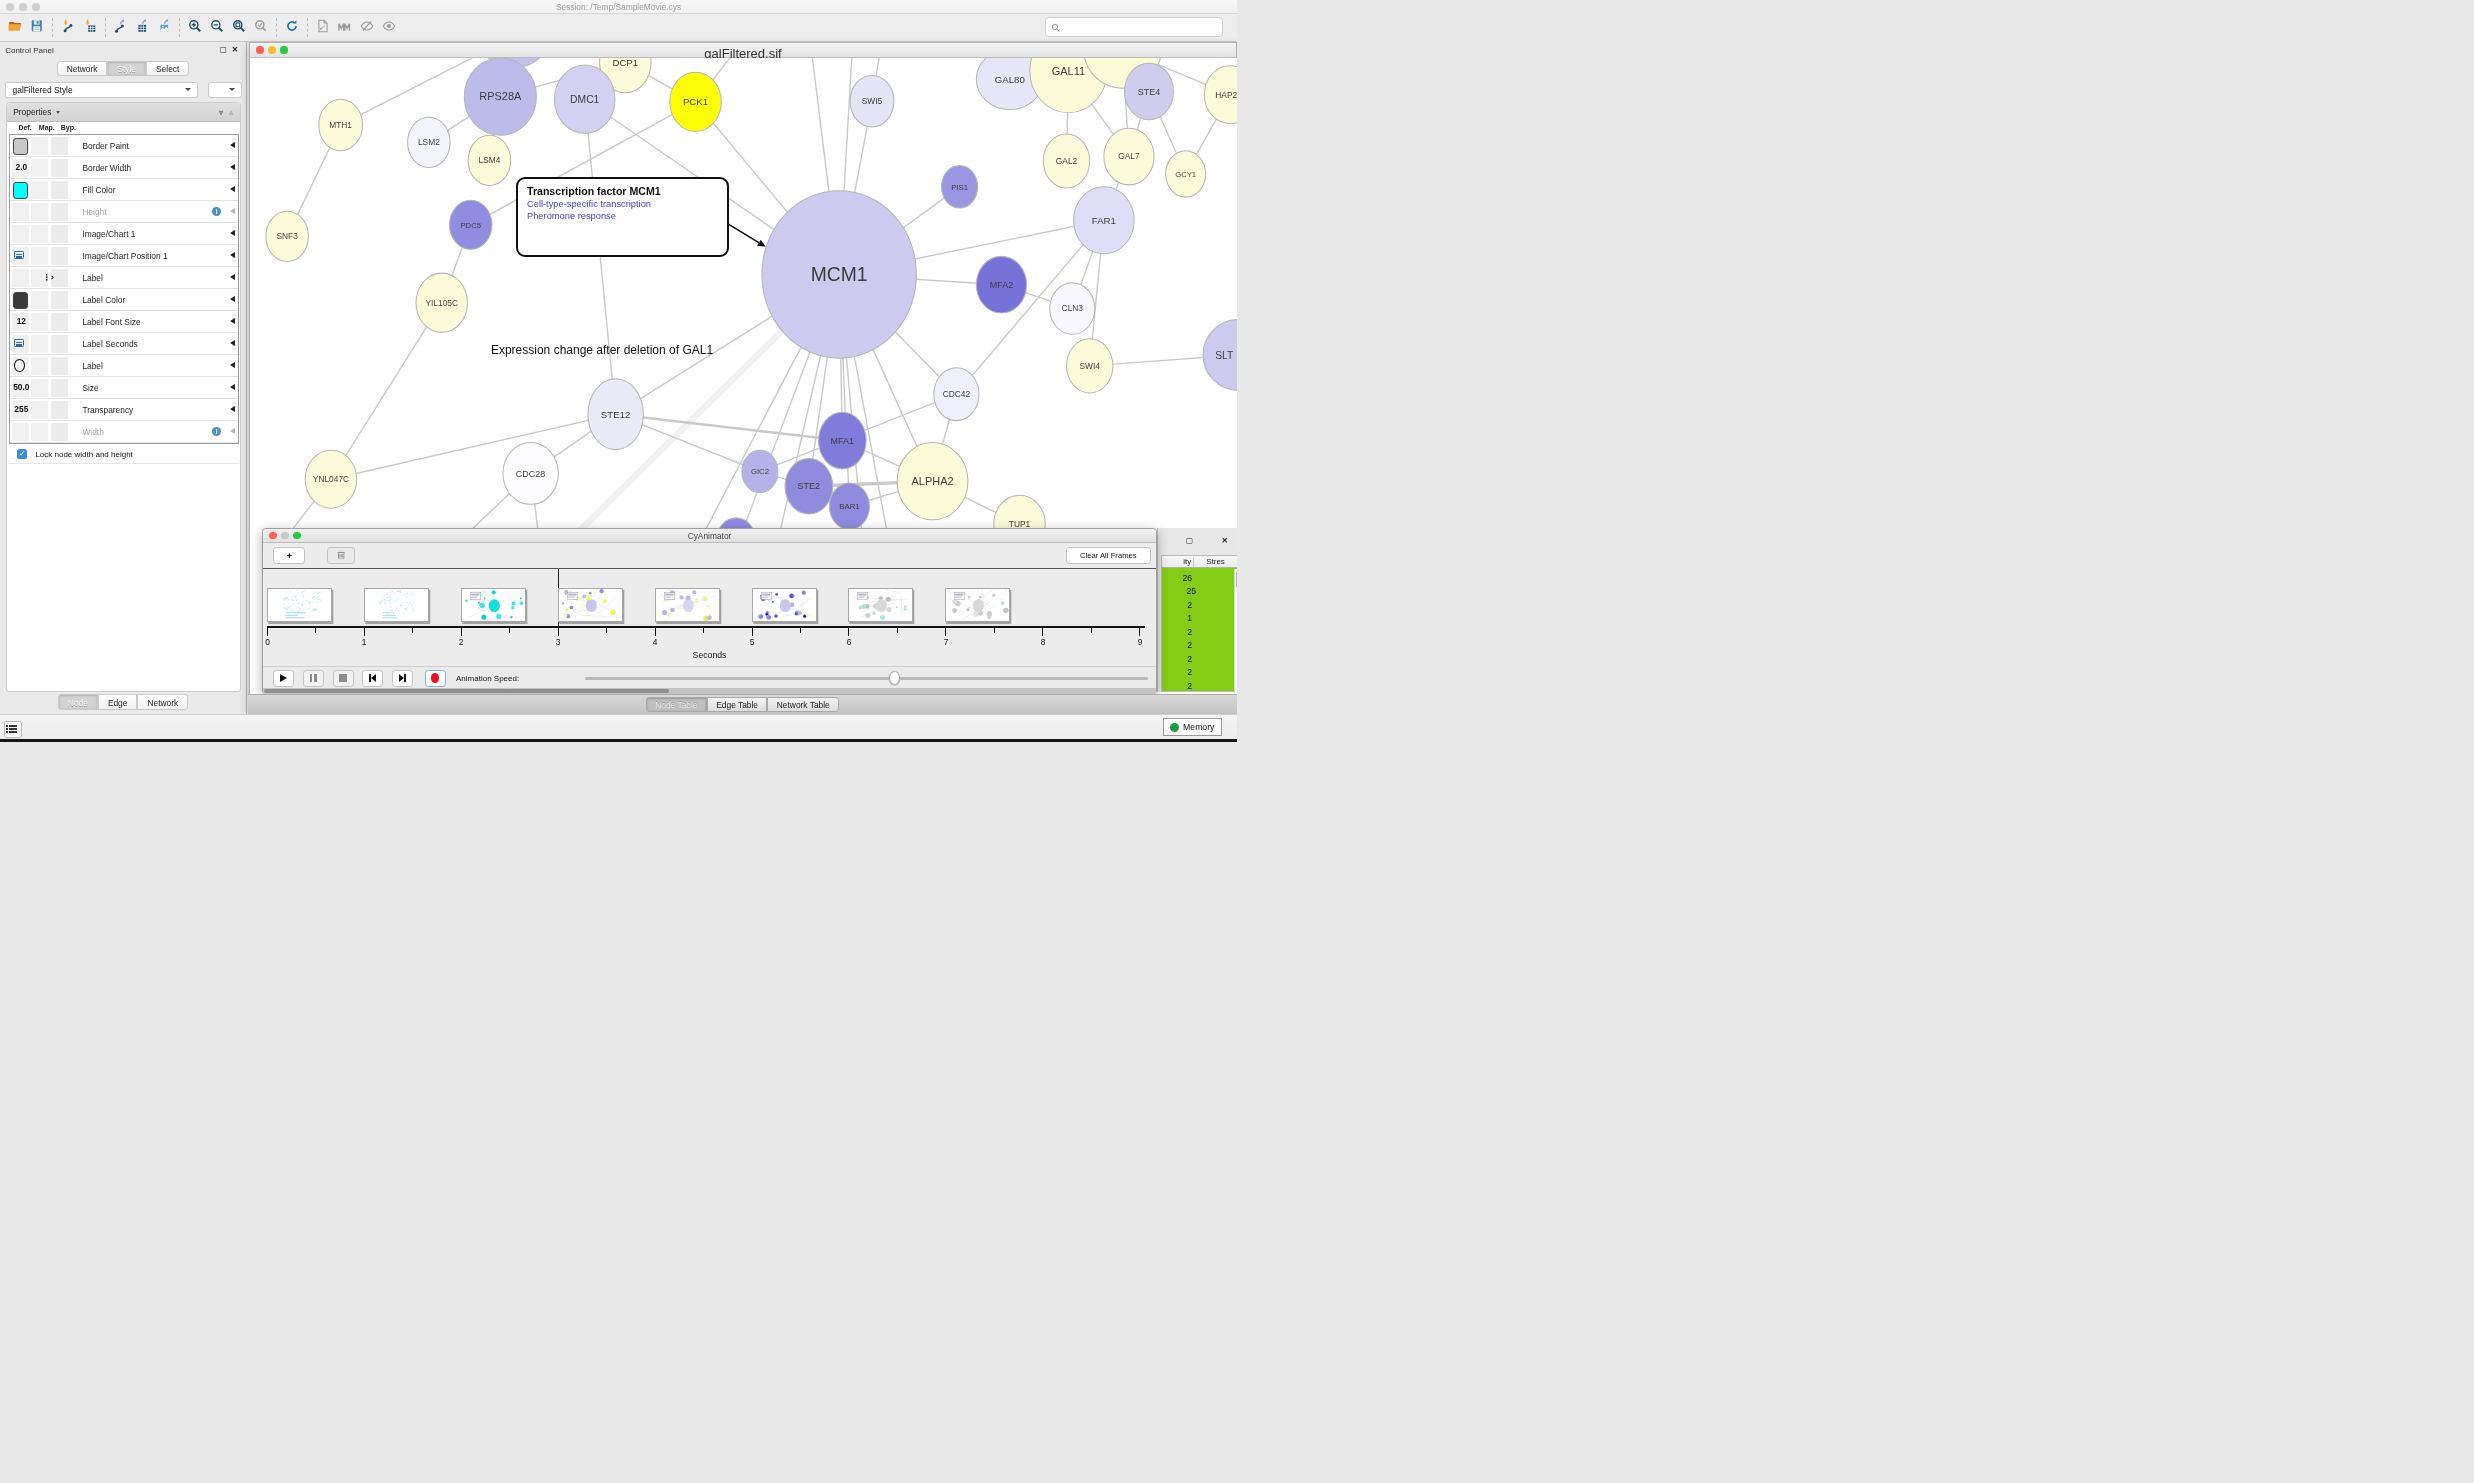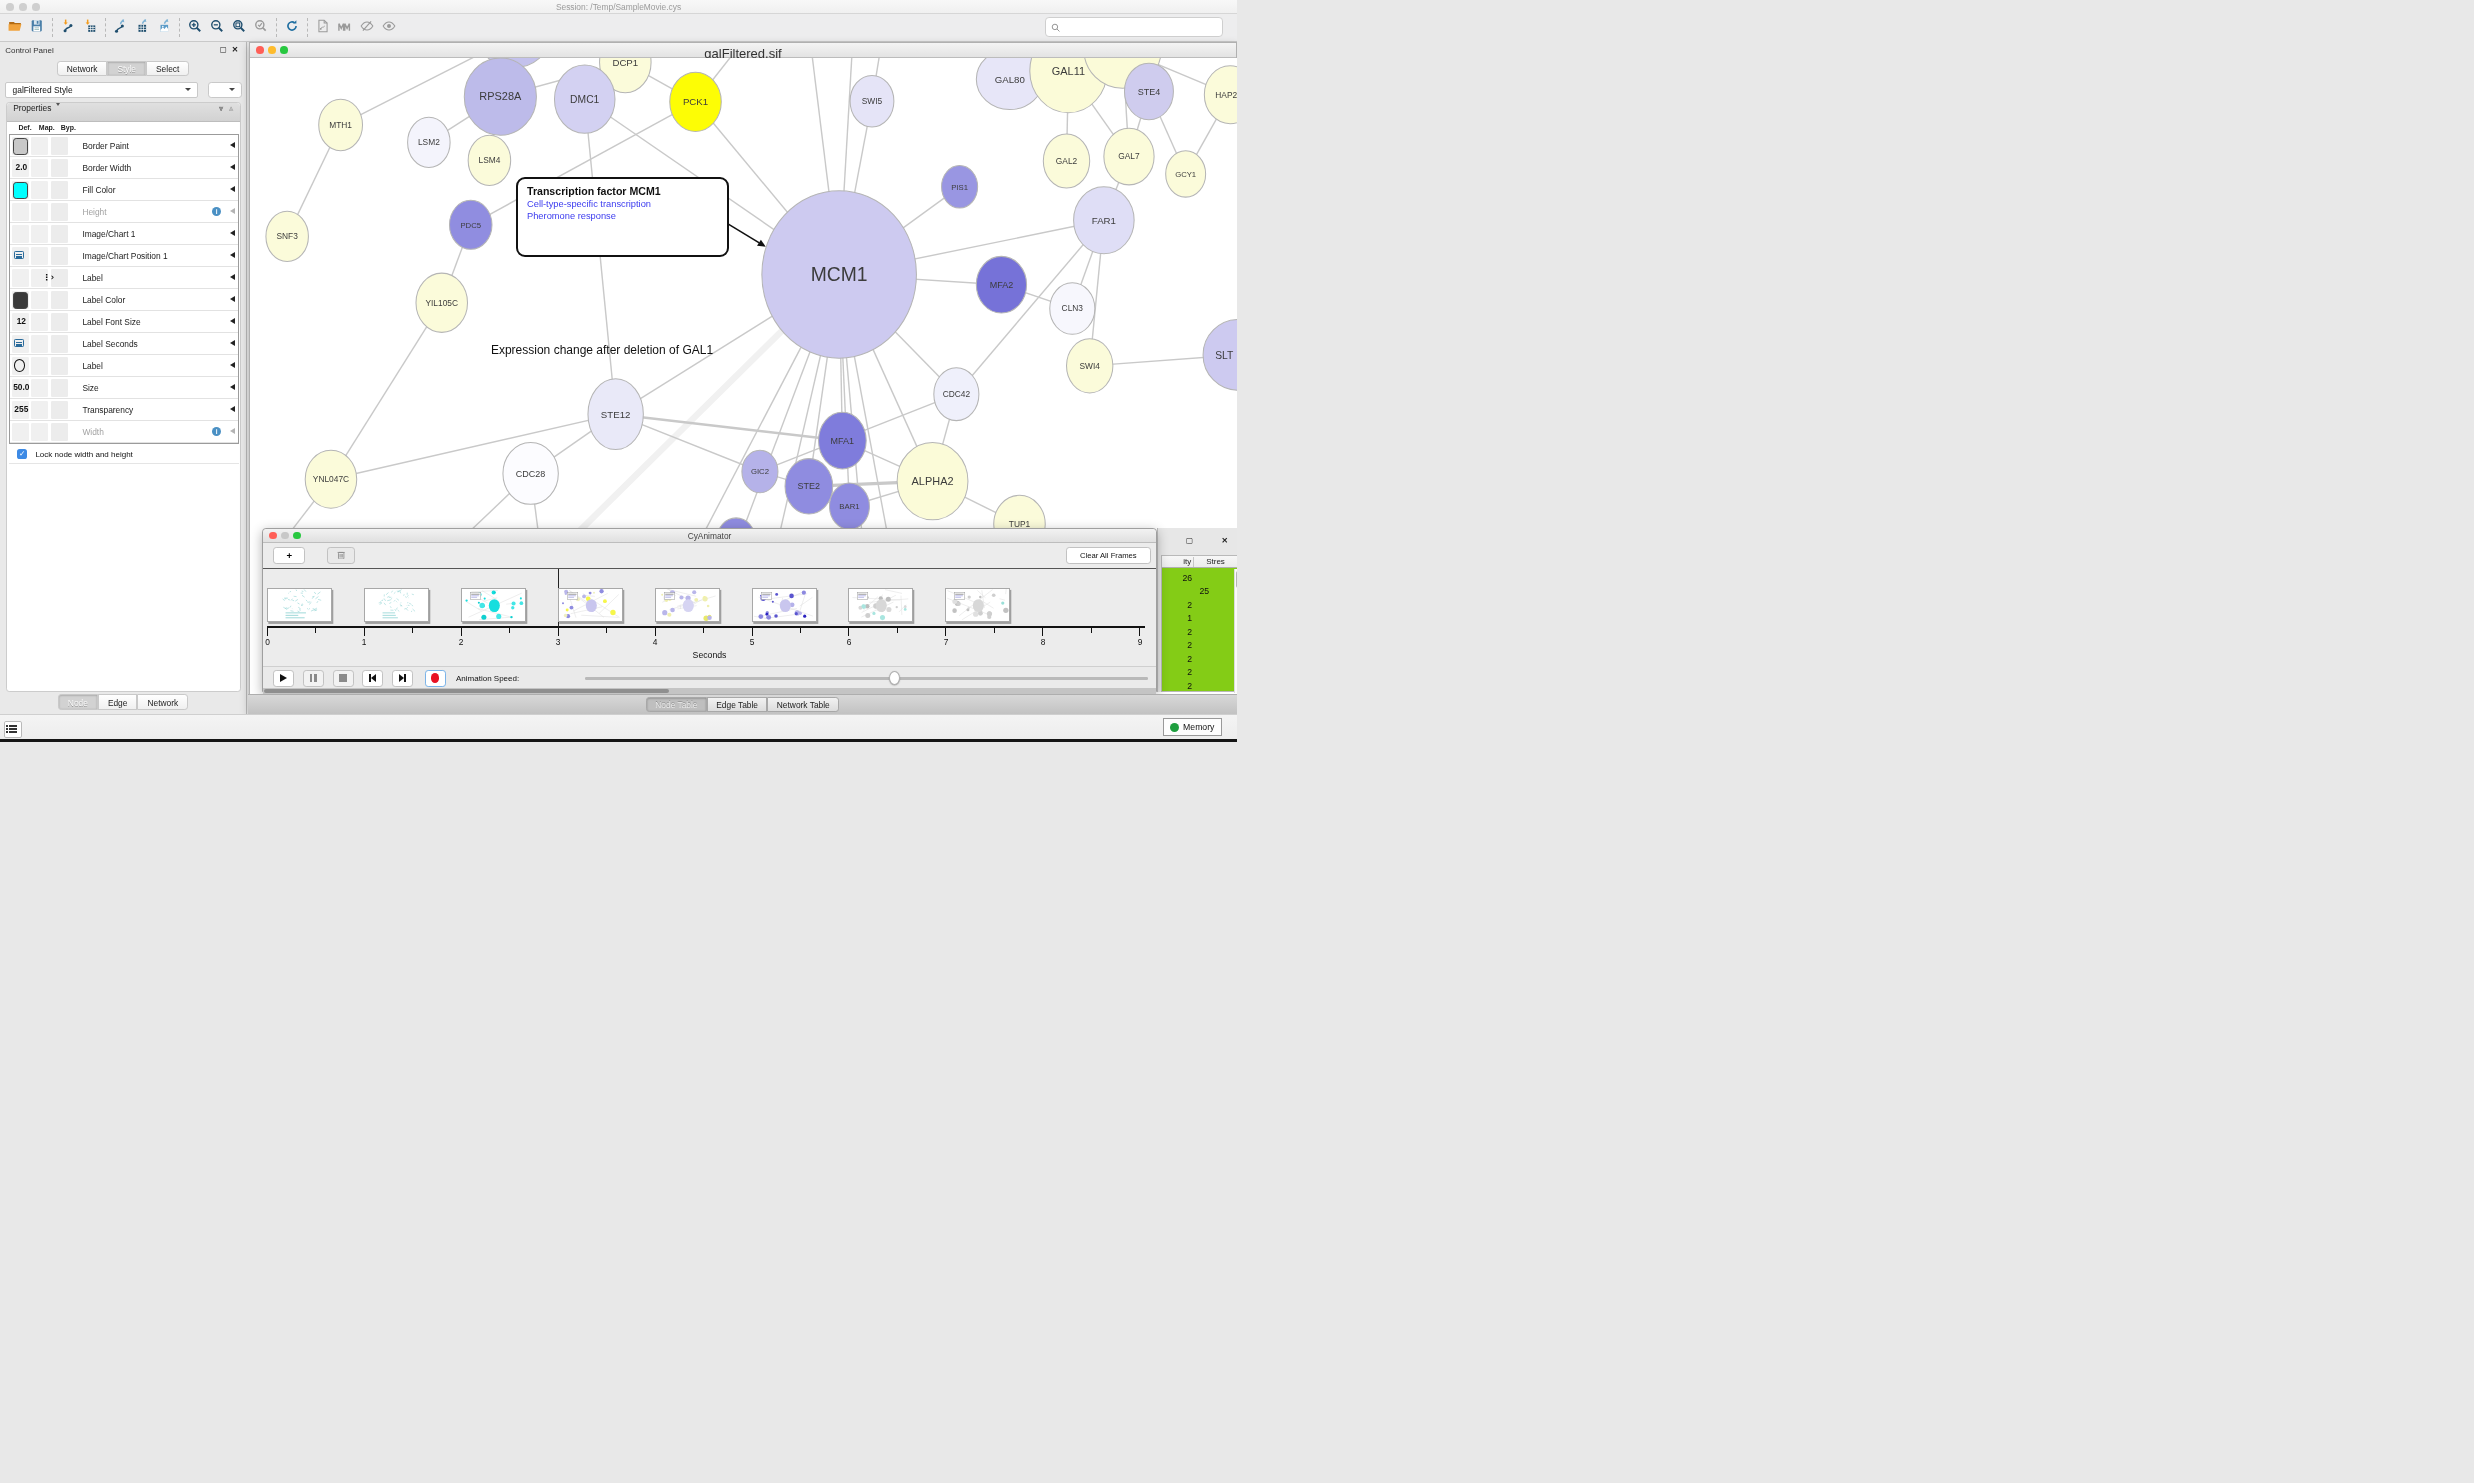--- a/index.html
+++ b/index.html
@@ -22,21 +22,21 @@
   .win-mini { position:absolute; top:3.2px; font-size:7.7px; color:#222; }
   #cp-tabs { position:absolute; left:0; right:0; top:18.7px; display:flex; justify-content:center; }
   .tab { height:15.5px; padding:2.6px 9px; font-size:8.4px; background:linear-gradient(#ffffff,#f0f0f0); border:0.6px solid #c9c9c9; color:#222; }
   .tab:first-child { border-radius:3.2px 0 0 3.2px; }
   .tab:last-child { border-radius:0 3.2px 3.2px 0; }
   .tab.active { background:#d2d2d2; color:#fafafa; text-shadow:0 0.6px 0.6px #9a9a9a; box-shadow:inset 0 0.6px 1.9px rgba(0,0,0,.25); }
   #style-select { position:absolute; left:5.2px; top:40px; width:193px; height:15.5px; background:#fff; border:0.6px solid #c9c9c9; border-radius:2px; font-size:8.4px; color:#111; padding:1.9px 6.4px; }
   #style-select .caret, #style-menu-btn .caret { position:absolute; right:6.4px; top:5.2px; width:0; height:0; border-left:3.2px solid transparent; border-right:3.2px solid transparent; border-top:3.9px solid #444; }
   #style-menu-btn { position:absolute; left:208px; top:40px; width:34px; height:15.5px; background:#fff; border:0.6px solid #c9c9c9; border-radius:3.2px; }
   #prop-card { position:absolute; left:5.8px; top:60px; width:235px; height:590px; background:#fff; border:0.6px solid #cccccc; border-radius:3.2px; }
-  #prop-head { height:19.3px; background:linear-gradient(#e0e0e0,#d2d2d2); border-bottom:0.6px solid #bdbdbd; border-radius:3.2px 3.2px 0 0; display:flex; align-items:flex-start; padding:0 6.4px; font-size:8.4px; color:#222; }
+  #prop-head { height:19.3px; background:linear-gradient(#e0e0e0,#d2d2d2); border-bottom:0.6px solid #bdbdbd; border-radius:3.2px 3.2px 0 0; display:flex; align-items:center; padding:0 6.4px; font-size:8.4px; color:#222; }
   #prop-head .caret { width:0;height:0;border-left:2.6px solid transparent;border-right:2.6px solid transparent;border-top:3.2px solid #555; margin-left:4.5px; }
   #prop-cols { position:absolute; left:0; top:19.3px; width:100%; height:11.6px; font-size:7px; font-weight:bold; color:#222; }
   #prop-cols span { position:absolute; top:1.3px; }
   #prop-rows { position:absolute; left:2.6px; top:31px; width:230px; border:1px solid #9b9b9b; }
   .prow { position:relative; height:22px; border-bottom:0.6px solid #e2e2e2; background:#fff; }
   .cell { position:absolute; top:1.9px; width:17px; height:18px; background:#f0f0f0; border-radius:1.3px; }
   .swatch { position:absolute; top:2.6px; width:15.5px; height:17px; border:1px solid #444; border-radius:3.2px; }
   .defval { position:absolute; left:1.3px; top:5.2px; width:19.3px; text-align:center; font-size:8.4px; font-weight:bold; color:#111; }
   .plabel { position:absolute; left:72px; top:5.8px; font-size:8.4px; color:#222; }
   .plabel.muted { color:#a2a2a2; }
@@ -567,21 +567,21 @@
   <span class="win-mini" style="right:44px;top:7.7px;">▢</span>
   <span class="win-mini" style="right:9px;top:7.7px;font-weight:bold;">✕</span>
   <div id="table-area">
     <div id="table-head">
       <span style="position:absolute;left:0;top:1.3px;width:29px;text-align:right;">ity</span>
       <span class="csep"></span>
       <span style="position:absolute;left:44px;top:1.3px;">Stres</span>
     </div>
     <div id="table-rows">
         <div class="trow" style="left:0;top:17px">26</div>
-        <div class="trow" style="left:17px;top:30px">25</div>
+        <div class="trow" style="left:4px;top:30px">25</div>
         <div class="trow" style="left:0;top:44px">2</div>
         <div class="trow" style="left:0;top:57px">1</div>
         <div class="trow" style="left:0;top:71px">2</div>
         <div class="trow" style="left:0;top:84px">2</div>
         <div class="trow" style="left:0;top:98px">2</div>
         <div class="trow" style="left:0;top:111px">2</div>
         <div class="trow" style="left:0;top:125px">2</div>
       </div>
     <div id="vscroll">
         <div id="vthumb"></div>

